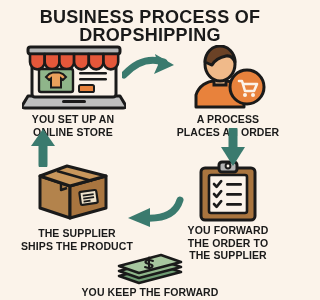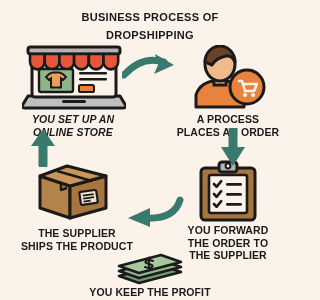--- a/index.html
+++ b/index.html
@@ -19,38 +19,38 @@
     inset: 0;
     width: 300px;
     height: 300px;
   }
   .title {
     position: absolute;
     left: 0;
     top: 8px;
     width: 300px;
     text-align: center;
-    font-size: 11px;
+    font-size: 18px;
     font-weight: bold;
     line-height: 18px;
     letter-spacing: 0.3px;
     color: #1A1A1A;
     white-space: pre-line;
   }
   .caption {
     position: absolute;
     text-align: center;
     font-size: 10.5px;
     font-weight: bold;
     line-height: 12.5px;
     letter-spacing: 0.1px;
     color: #1A1A1A;
     white-space: pre-line;
   }
-  .cap-store   { left: 2px;   top: 113px; width: 142px; font-style: italic; }
+  .cap-store   { left: 2px;   top: 113px; width: 142px; }
   .cap-cust    { left: 158px; top: 113px; width: 140px; }
   .cap-fwd     { left: 159px; top: 224px; width: 138px; }
   .cap-supp    { left: 2px;   top: 227px; width: 150px; }
   .cap-profit  { left: 0px;   top: 286px; width: 300px; }
   .node {
     position: absolute;
   }
   .n-store { left: 22px;  top: 44px; }
   .n-cust  { left: 188px; top: 45px; }
   .n-clip  { left: 197px; top: 160px; }
@@ -176,21 +176,21 @@
       <path d="M6 19 L26 26 L68 15 L48 8 Z" fill="#8FB58A" stroke="#1A1A1A" stroke-width="2.6" stroke-linejoin="round"></path>
 
       <path d="M6 14 L26 21 L68 10 L48 3 Z" fill="#A7C79F" stroke="#1A1A1A" stroke-width="2.6" stroke-linejoin="round"></path>
 
       <g stroke="#1A1A1A" stroke-width="2" fill="none" stroke-linecap="round">
         <path d="M40 9 q-5 -2 -7 0 q-2 2 3 3 q5 1 3 3 q-2 2 -7 0"></path>
         <path d="M36 5.5 L36 16"></path>
       </g>
     </svg>
   </div>
-  <div class="caption cap-profit">YOU KEEP THE PROFIT</div>
+  <div class="caption cap-profit">YOU KEEP THE FORWARD</div>
 
   <div class="arrow a-top">
     <svg width="62" height="36" viewBox="0 0 62 36">
       <path d="M2 22 Q20 2 42 9" fill="none" stroke="#3A7A6E" stroke-width="7" stroke-linecap="round"></path>
       <path d="M33 1 L52 12 L32 21 L36 12 Z" fill="#3A7A6E"></path>
     </svg>
   </div>
 
   <div class="arrow a-right">
     <svg width="30" height="40" viewBox="0 0 30 40">

